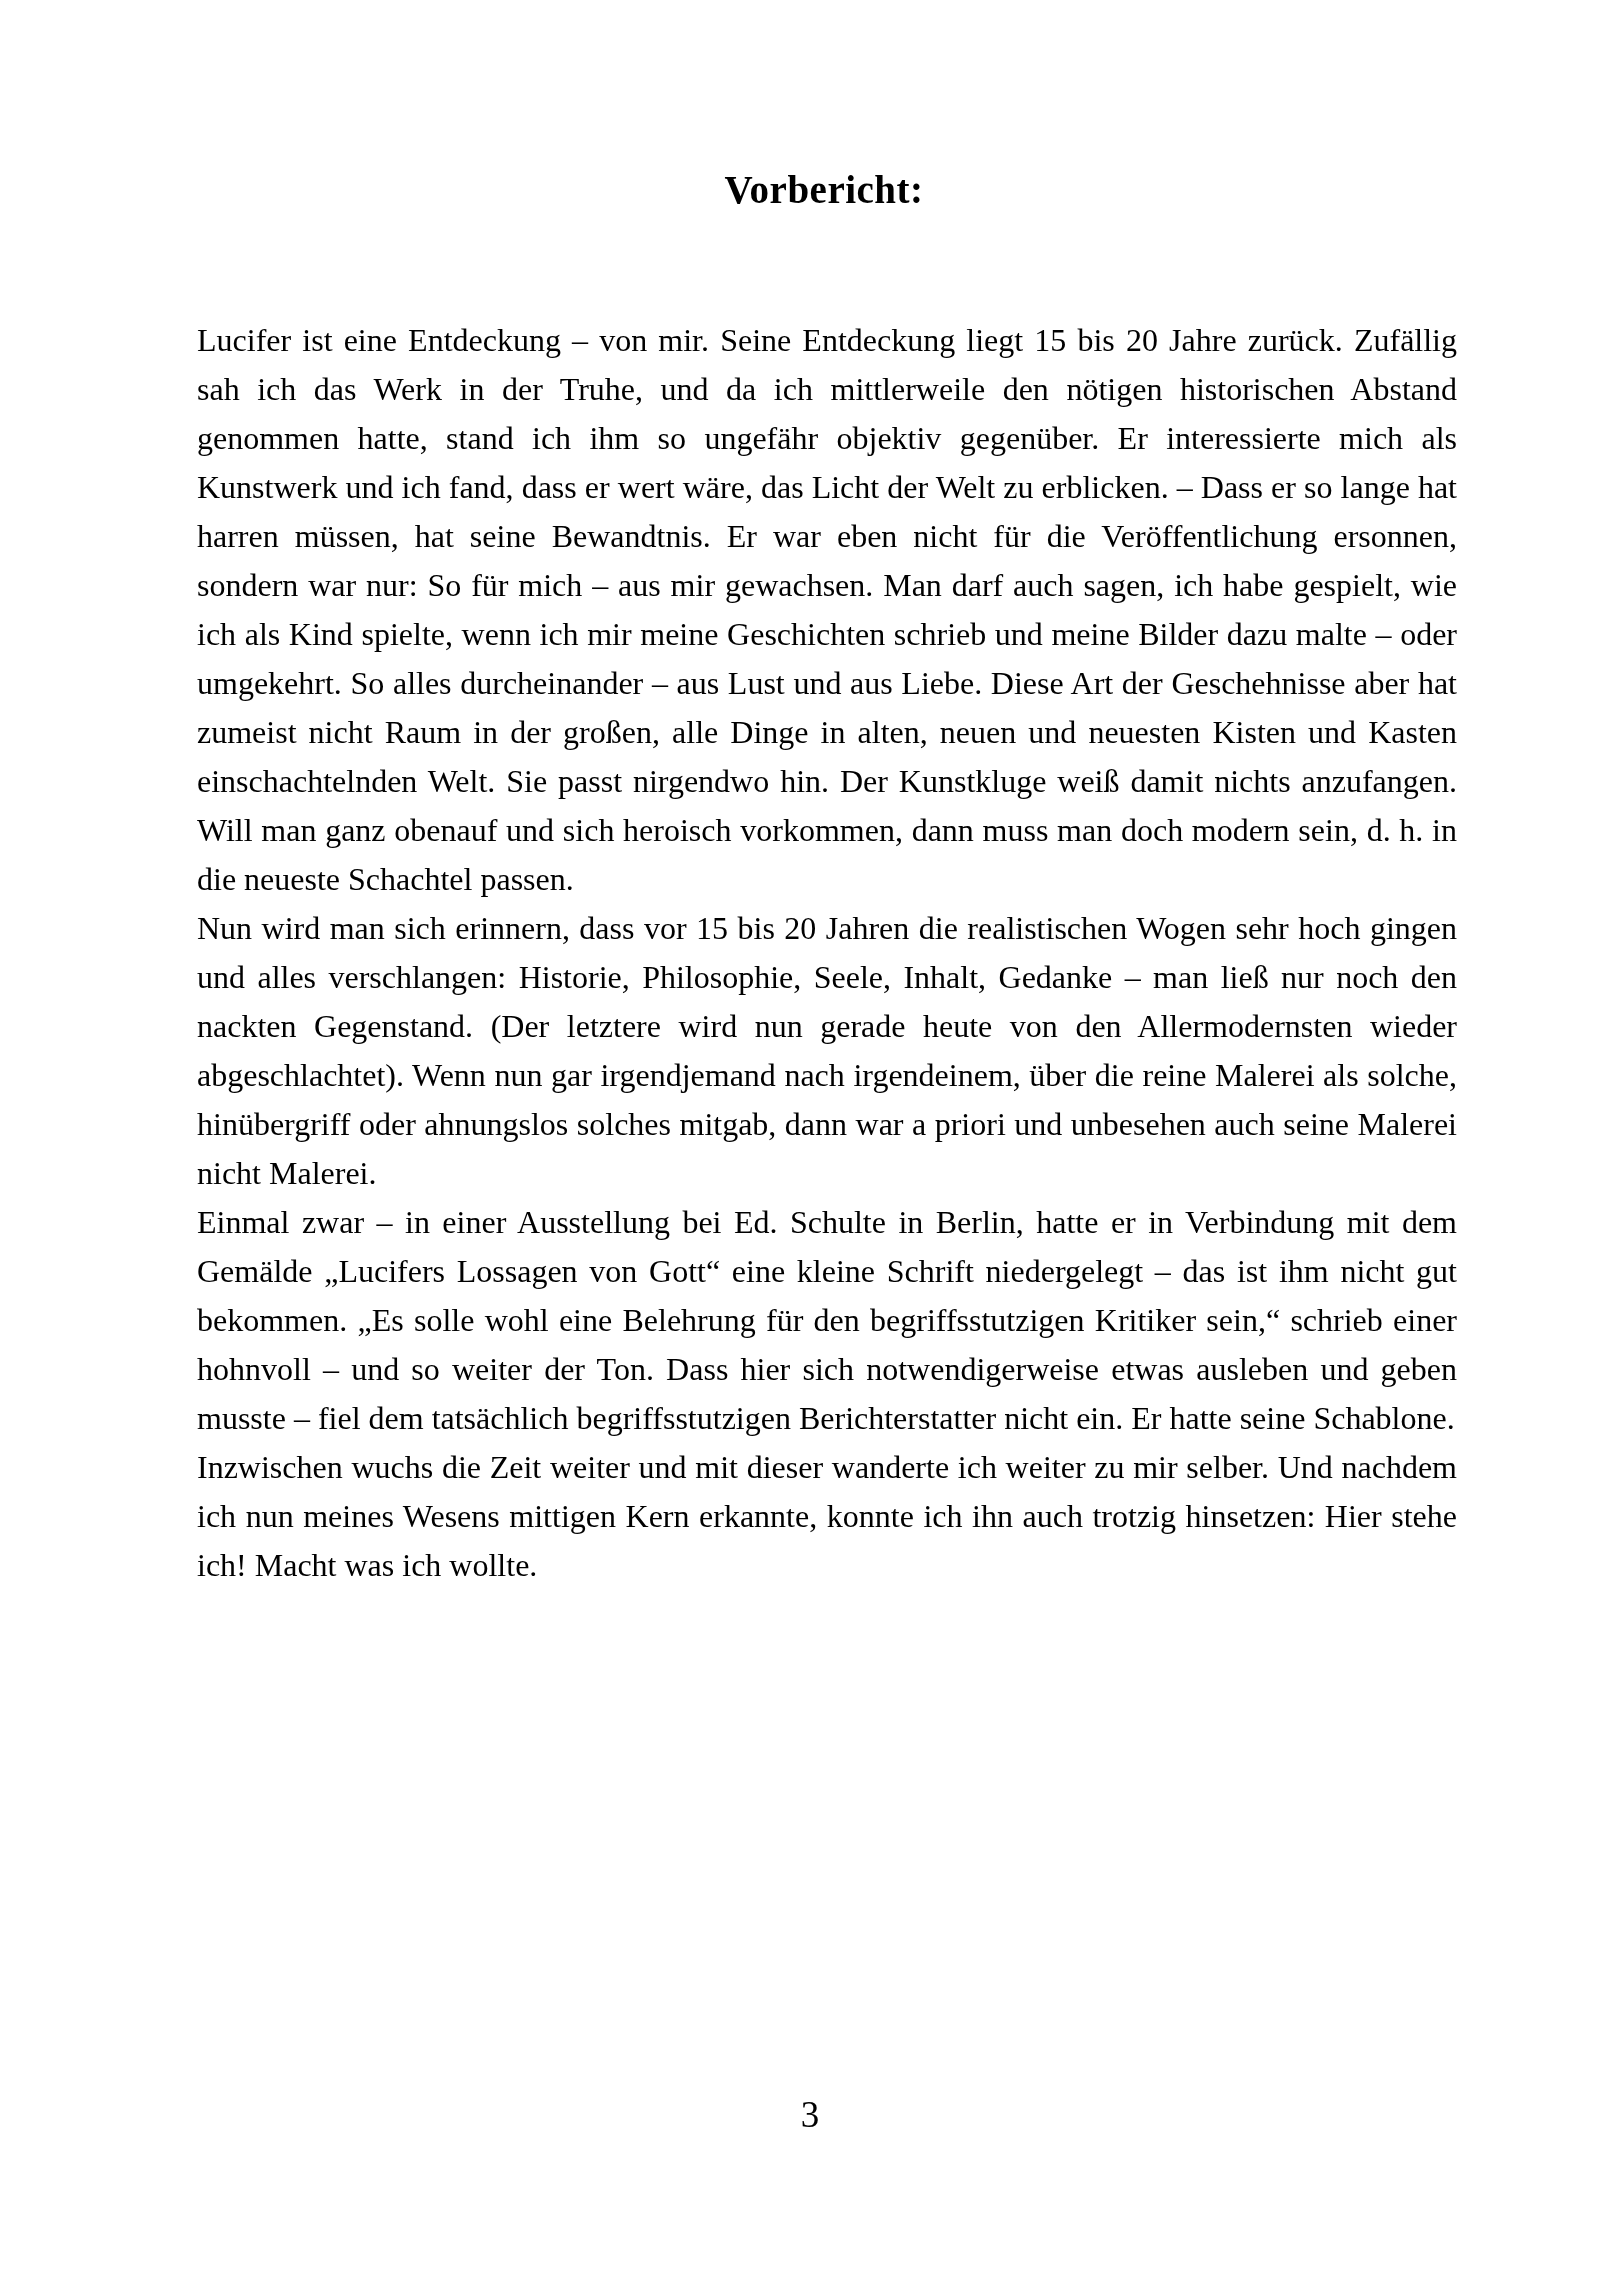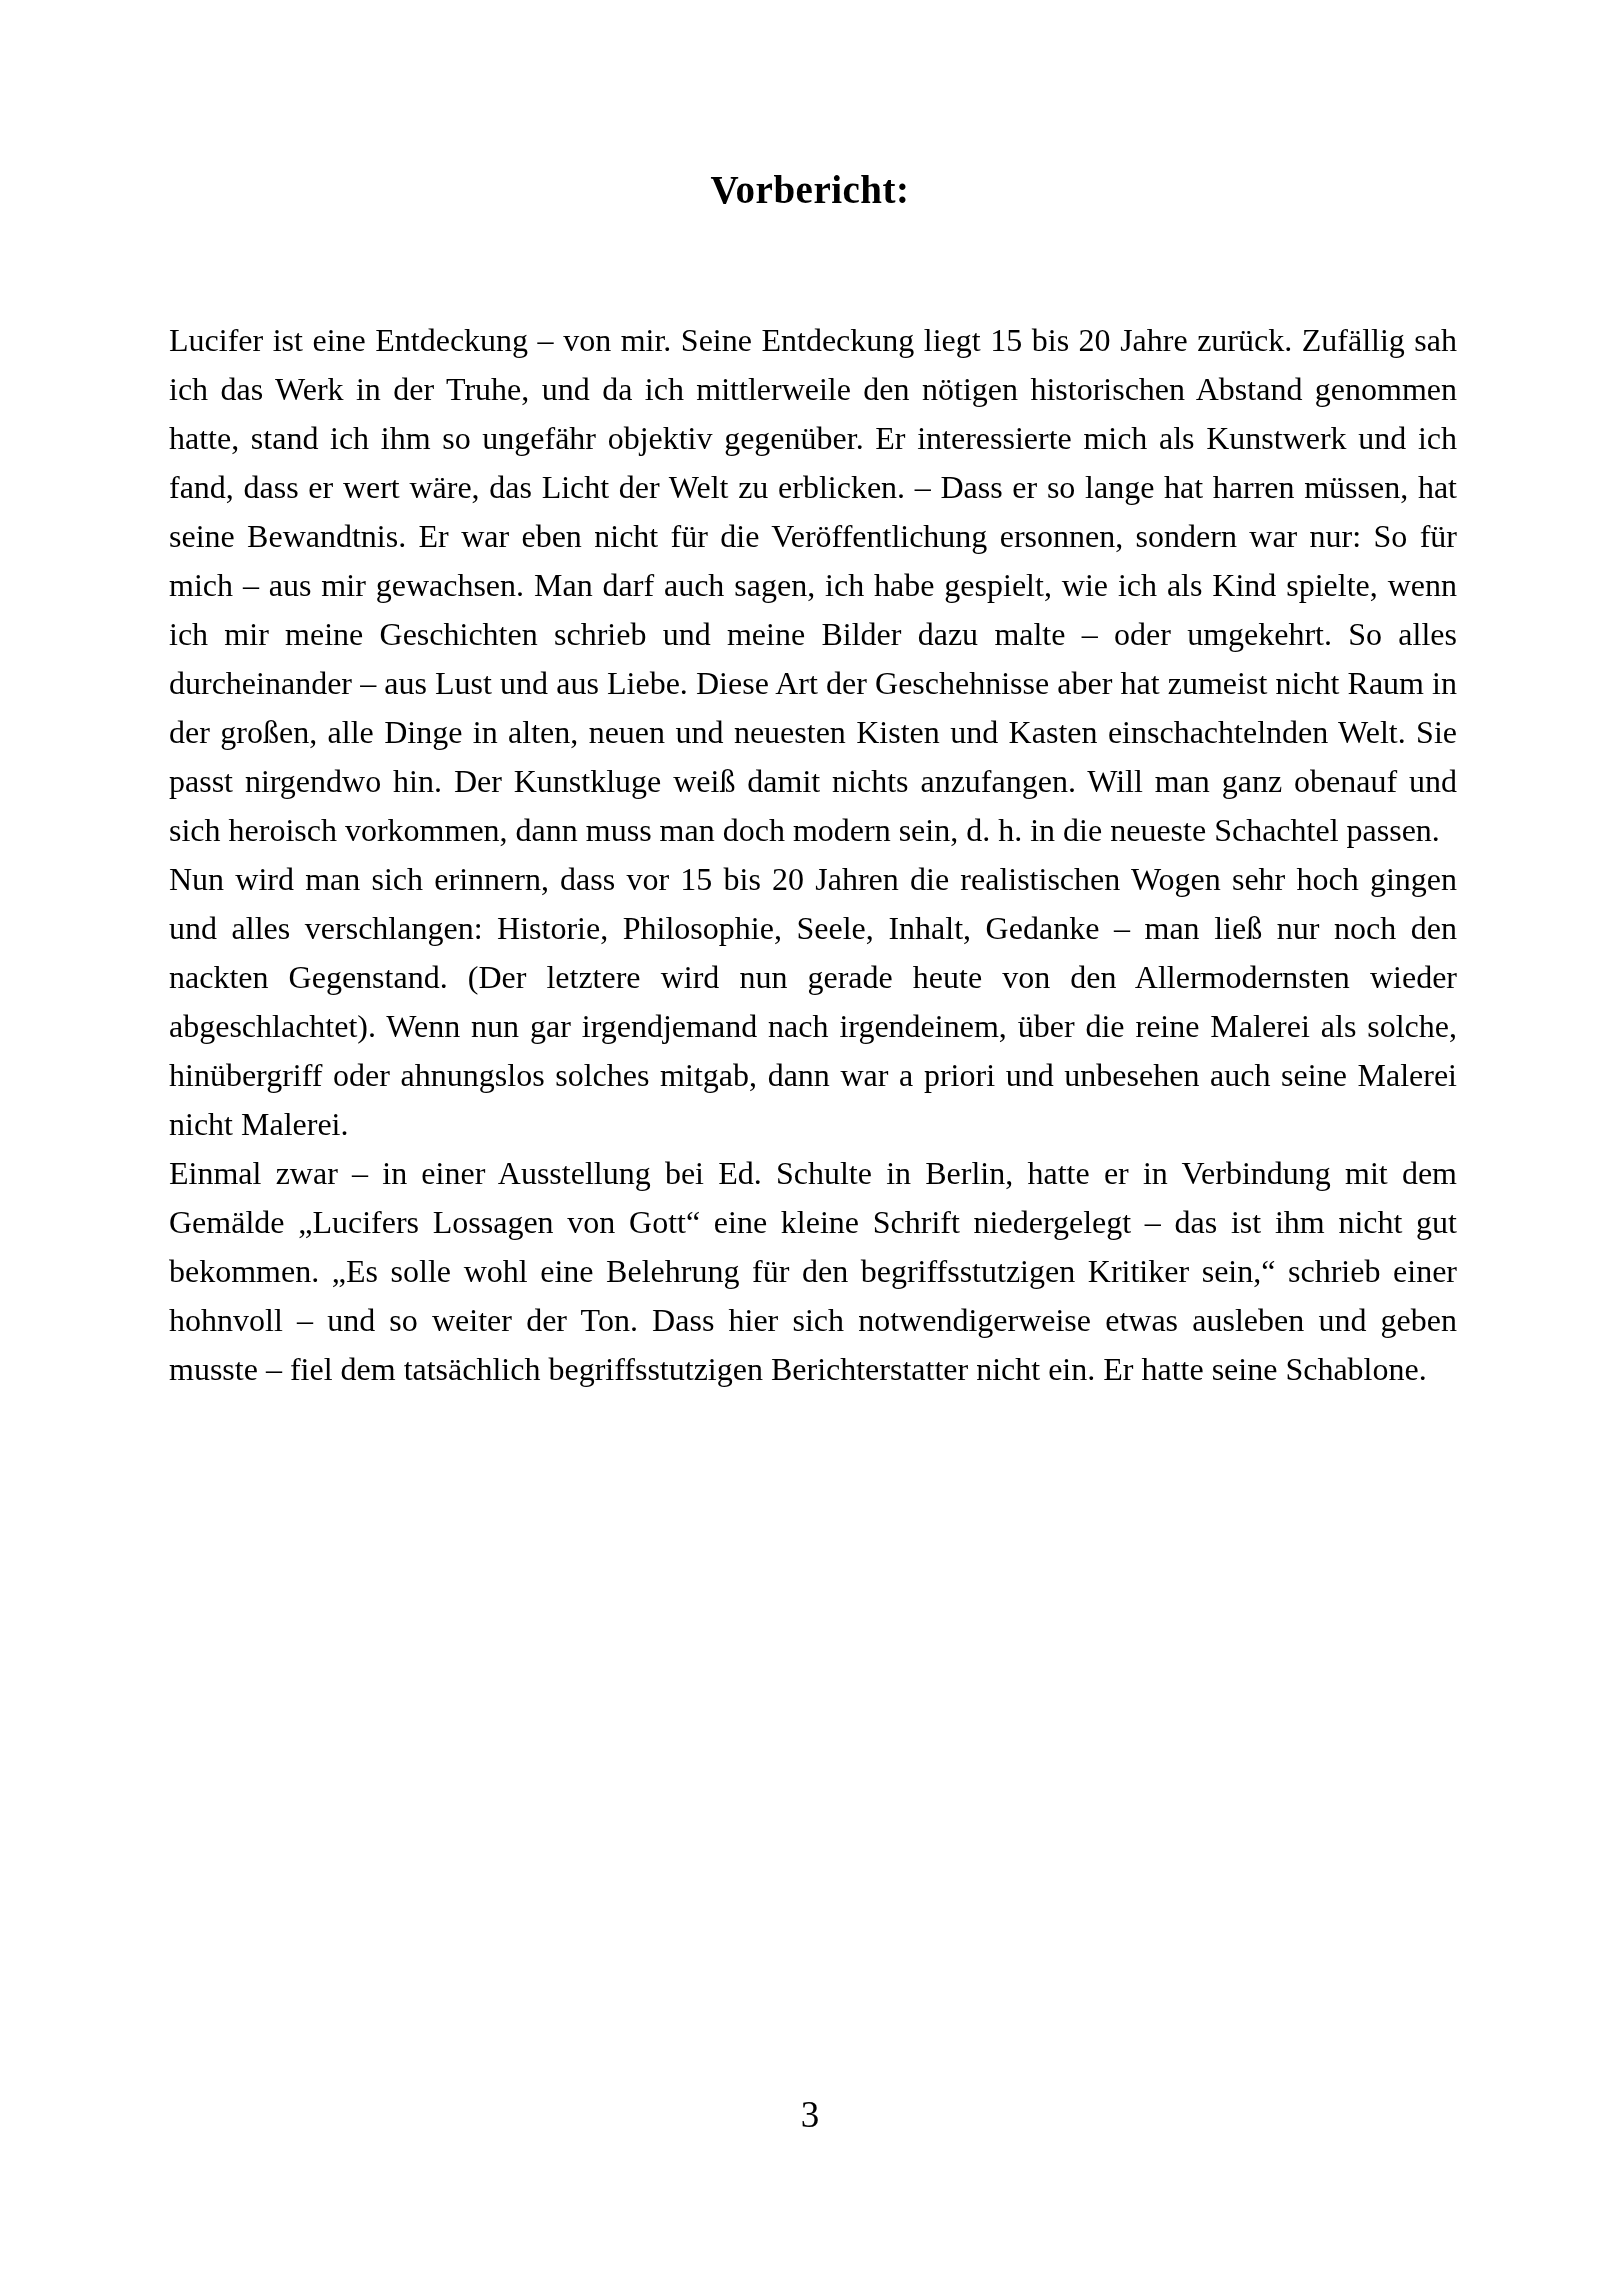--- a/index.html
+++ b/index.html
@@ -12,20 +12,21 @@
     height: 2295px;
     font-family: "Liberation Serif", "DejaVu Serif", serif;
     color: #000000;
   }
   .page {
     position: relative;
     width: 1620px;
     height: 2295px;
     background: #ffffff;
     box-sizing: border-box;
+    padding-left: 28px;
   }
   .title {
     margin: 0;
     padding-top: 167px;
     padding-bottom: 104px;
     text-align: center;
     font-size: 39px;
     font-weight: bold;
     letter-spacing: 0.5px;
   }
@@ -53,17 +54,18 @@
 </head>
 <body>
 
 <div class="page">
   <h1 class="title">Vorbericht:</h1>
 
   <div class="body-text">
       <p>Lucifer ist eine Entdeckung – von mir. Seine Entdeckung liegt 15 bis 20 Jahre zurück. Zufällig sah ich das Werk in der Truhe, und da ich mittlerweile den nötigen historischen Abstand genommen hatte, stand ich ihm so ungefähr objektiv gegenüber. Er interessierte mich als Kunstwerk und ich fand, dass er wert wäre, das Licht der Welt zu erblicken. – Dass er so lange hat harren müssen, hat seine Bewandtnis. Er war eben nicht für die Veröffentlichung ersonnen, sondern war nur: So für mich – aus mir gewachsen. Man darf auch sagen, ich habe gespielt, wie ich als Kind spielte, wenn ich mir meine Geschichten schrieb und meine Bilder dazu malte – oder umgekehrt. So alles durcheinander – aus Lust und aus Liebe. Diese Art der Geschehnisse aber hat zumeist nicht Raum in der großen, alle Dinge in alten, neuen und neuesten Kisten und Kasten einschachtelnden Welt. Sie passt nirgendwo hin. Der Kunstkluge weiß damit nichts anzufangen. Will man ganz obenauf und sich heroisch vorkommen, dann muss man doch modern sein, d. h. in die neueste Schachtel passen.</p>
       <p>Nun wird man sich erinnern, dass vor 15 bis 20 Jahren die realistischen Wogen sehr hoch gingen und alles verschlangen: Historie, Philosophie, Seele, Inhalt, Gedanke – man ließ nur noch den nackten Gegenstand. (Der letztere wird nun gerade heute von den Allermodernsten wieder abgeschlachtet). Wenn nun gar irgendjemand nach irgendeinem, über die reine Malerei als solche, hinübergriff oder ahnungslos solches mitgab, dann war a priori und unbesehen auch seine Malerei nicht Malerei.</p>
       <p>Einmal zwar – in einer Ausstellung bei Ed. Schulte in Berlin, hatte er in Verbindung mit dem Gemälde „Lucifers Lossagen von Gott“ eine kleine Schrift niedergelegt – das ist ihm nicht gut bekommen. „Es solle wohl eine Belehrung für den begriffsstutzigen Kritiker sein,“ schrieb einer hohnvoll – und so weiter der Ton. Dass hier sich notwendigerweise etwas ausleben und geben musste – fiel dem tatsächlich begriffsstutzigen Berichterstatter nicht ein. Er hatte seine Schablone.</p>
+      <p>Inzwischen wuchs die Zeit weiter und mit dieser wanderte ich weiter zu mir selber. Und nachdem ich nun meines Wesens mittigen Kern erkannte, konnte ich ihn auch trotzig hinsetzen: Hier stehe ich! Macht was ich wollte.</p>
     </div>
 
   <div class="page-number">3</div>
 </div>
 
 
 </body></html>

